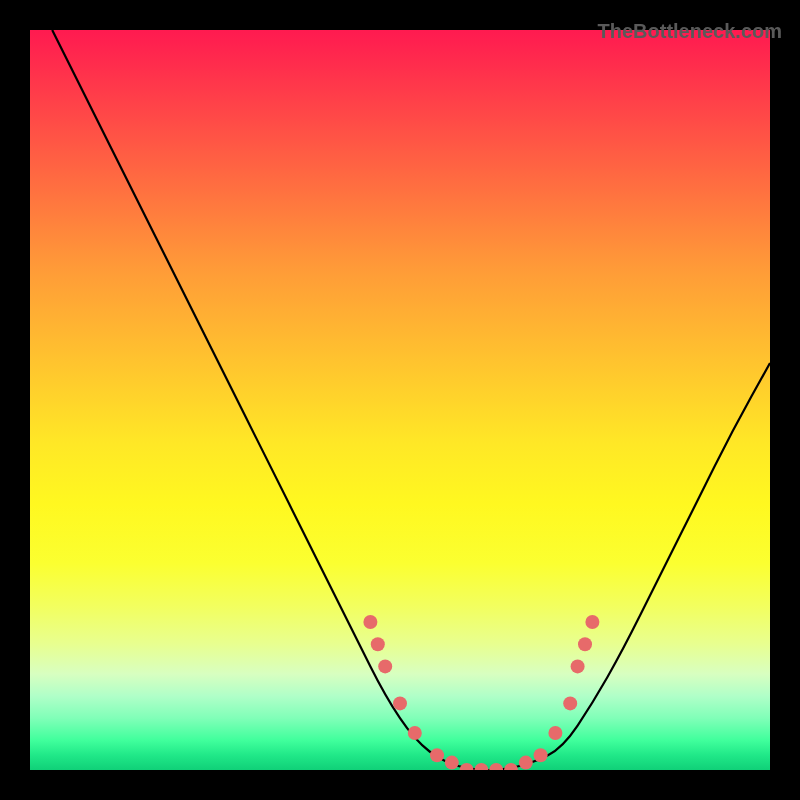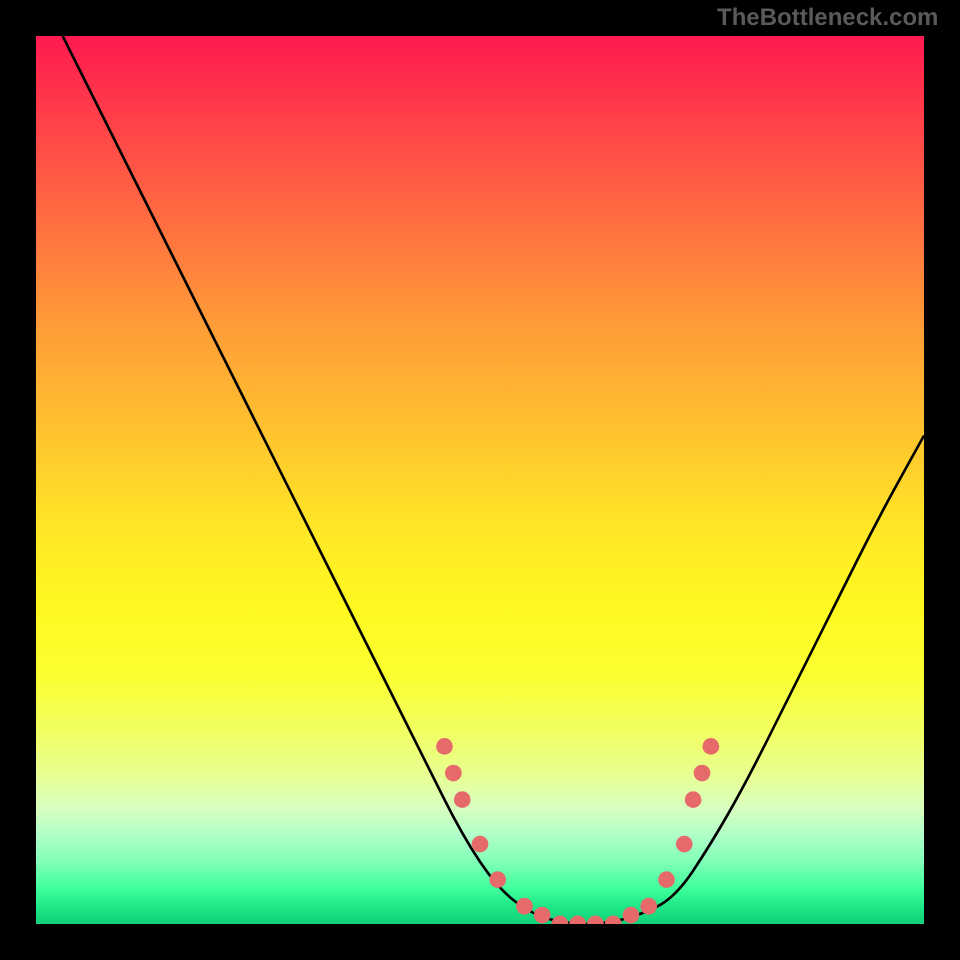--- a/index.html
+++ b/index.html
@@ -12,21 +12,21 @@
     font-family: Arial, sans-serif;
   }
   .container {
     width: 800px;
     height: 800px;
     background: #000;
     position: relative;
   }
   .watermark {
     position: absolute;
-    top: 4px;
+    top: 20px;
     right: 18px;
     color: #5a5a5a;
     font-size: 20px;
     font-weight: bold;
     z-index: 10;
   }
   .plot-area {
     position: absolute;
     left: 30px;
     top: 30px;

